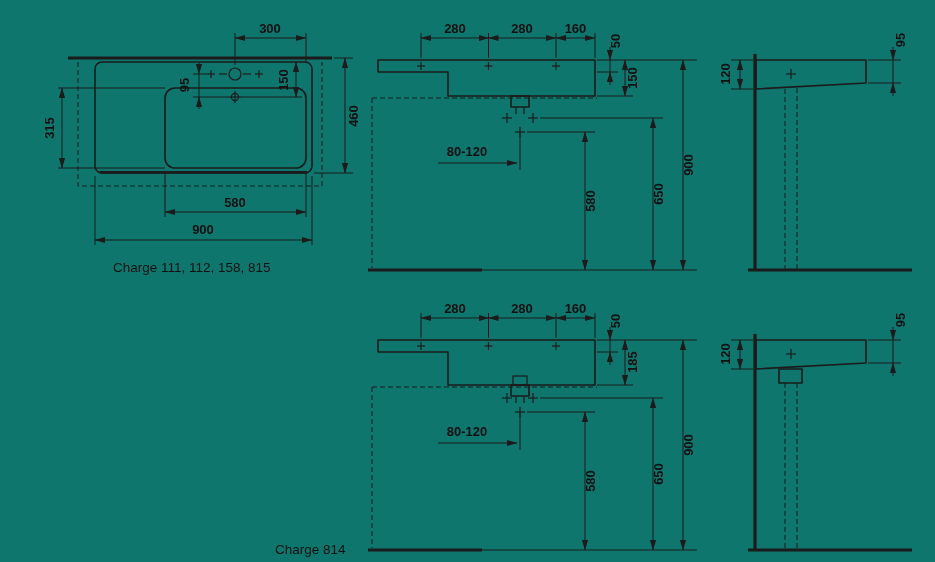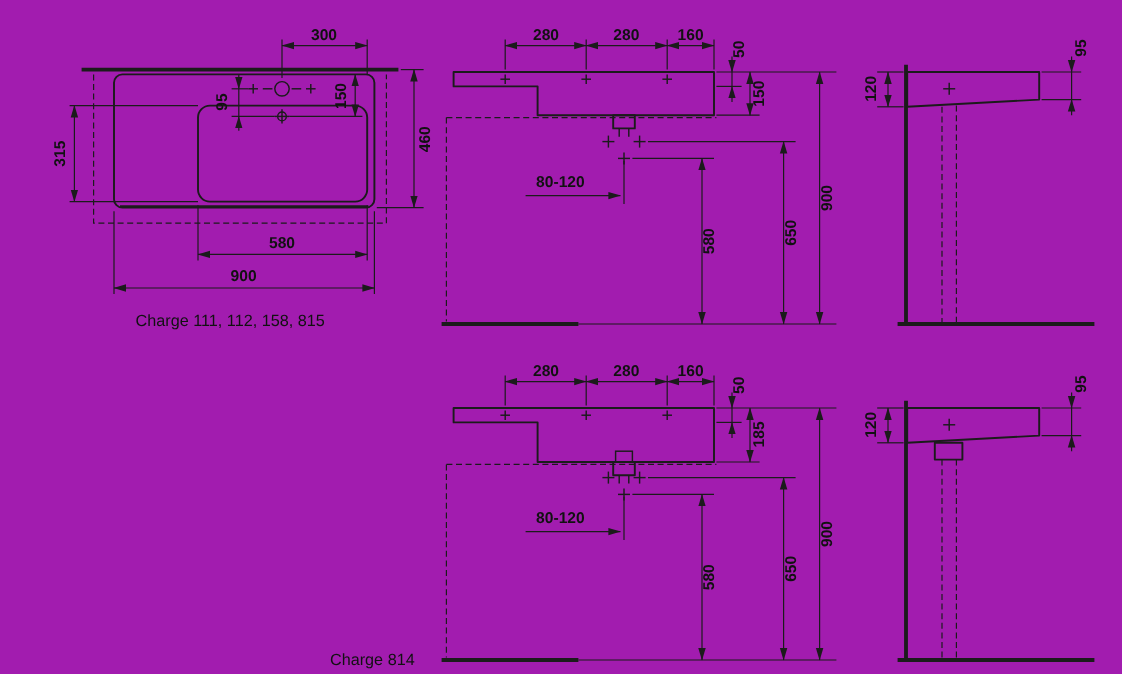--- a/index.html
+++ b/index.html
@@ -1,16 +1,16 @@
 <!DOCTYPE html>
 <html><head>
 <meta charset="utf-8">
 <style>
   html,body{margin:0;padding:0;background:#ffffff}
-  .sheet{position:relative;width:935px;height:562px;background:#a21caf;overflow:hidden;
+  .sheet{position:relative;width:935px;height:562px;background:#0f766e;overflow:hidden;
          font-family:"Liberation Sans",sans-serif}
   svg{display:block}
   .ol{fill:none;stroke:#1b1b1b;stroke-width:1.6;stroke-linejoin:round}
   .thin{fill:none;stroke:#1b1b1b;stroke-width:1}
   .thick{fill:none;stroke:#1b1b1b;stroke-width:3.2}
   .med{fill:none;stroke:#1b1b1b;stroke-width:2.4}
   .dash{fill:none;stroke:#1b1b1b;stroke-width:1;stroke-dasharray:5 3}
   .sym{fill:none;stroke:#1b1b1b;stroke-width:1.2}
   text{fill:#111111}
   .lbl{font-family:"Liberation Sans",sans-serif;font-size:13px;font-weight:bold}

